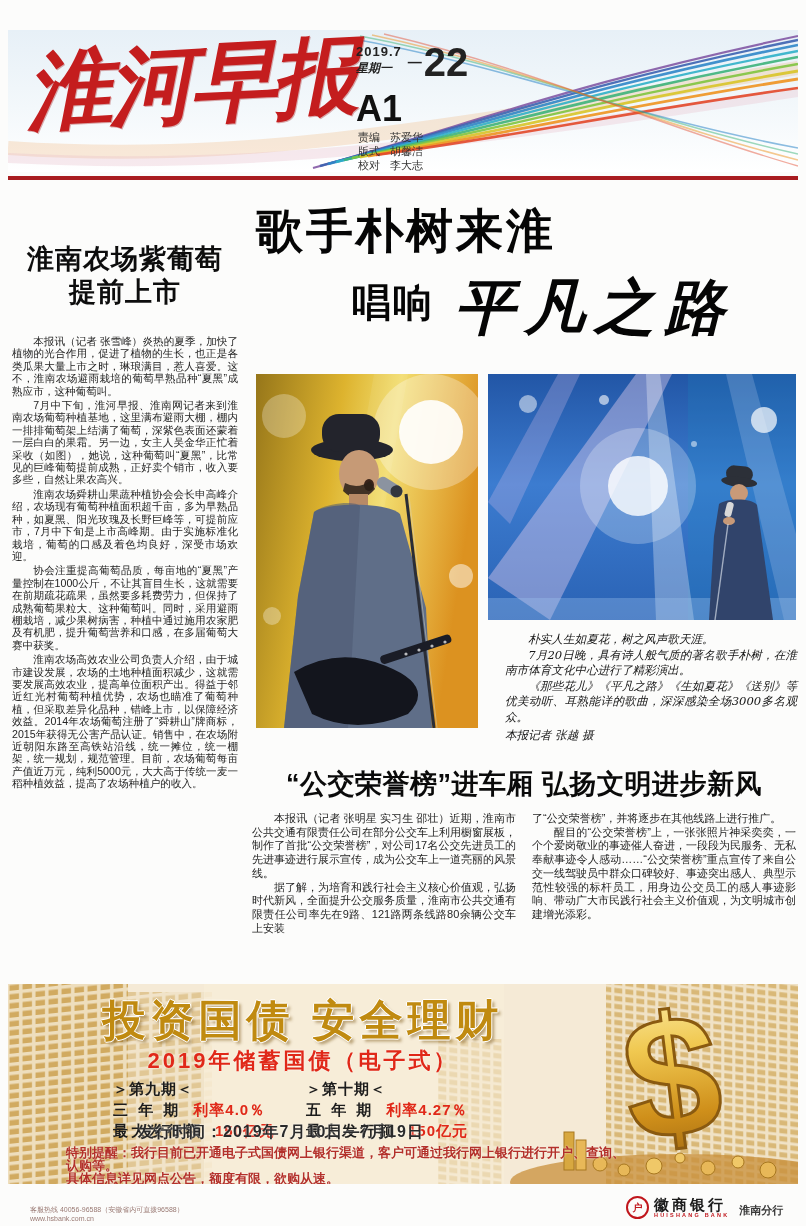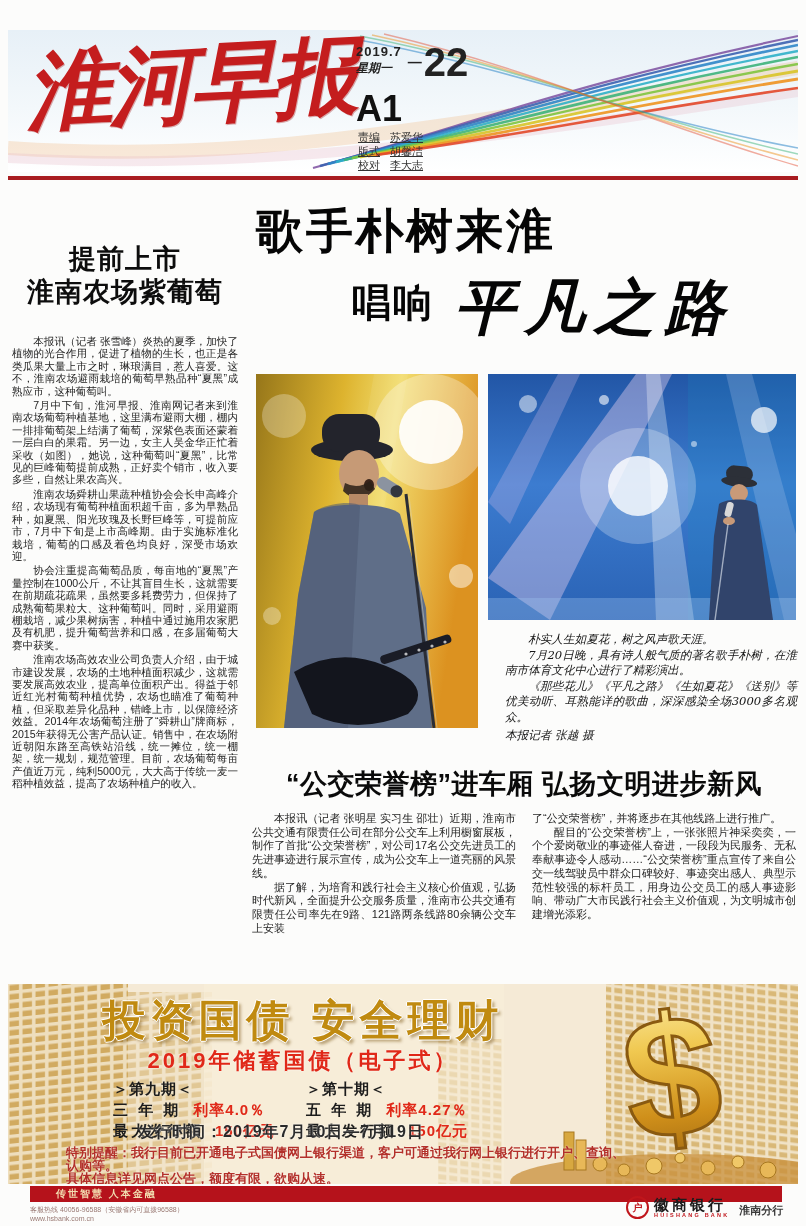--- a/index.html
+++ b/index.html
@@ -16,21 +16,21 @@
     font-family:"DejaVu Serif", serif; font-style:italic; font-weight:bold;
     font-size:86px; line-height:1.1; color:#c41d1e; letter-spacing:-4px;
     transform:rotate(-3deg); text-shadow:1px 1px 0 rgba(160,20,20,.35); }
   .datebox { position:absolute; left:348px; top:14px; display:flex; align-items:flex-start; color:#222; }
   .datebox .dcol { display:flex; flex-direction:column; font-weight:bold; }
   .datebox .yr { font-size:13px; letter-spacing:1px; }
   .datebox .wk { font-size:12px; margin-top:1px;font-style:italic; }
   .datebox .dash { font-size:14px; font-weight:bold; margin:10px 2px 0 6px; }
   .datebox .day { font-size:40px; font-weight:900; line-height:1; margin-top:-2px; }
   .page-label { position:absolute; left:348px; top:58px; font-size:36px; font-weight:900; color:#111; }
-  .credits { position:absolute; left:350px; top:100px; font-size:11px; color:#333; line-height:14px;text-decoration:underline; }
+  .credits { position:absolute; left:350px; top:100px; font-size:11px; color:#333; line-height:14px; }
   .credits .crow span.role { margin-right:10px; }
   
   .red-rule { position:absolute; left:8px; top:176px; width:790px; height:4px; background:#a81c20; }
   
   .left-article { position:absolute; left:12px; top:243px; width:226px; }
   .left-title { font-size:27px; font-weight:900; line-height:33px; text-align:center;
     letter-spacing:1px; color:#0d0d0d; margin-bottom:26px; }
   .body-text p { margin:0 0 2px 0; text-indent:2em; font-size:10.6px; line-height:12.4px;
     text-align:justify; color:#242424; }
   
@@ -123,22 +123,22 @@
     <div class="credits">
       <div class="crow"><span class="role">责编</span><span>苏爱华</span></div>
       <div class="crow"><span class="role">版式</span><span>胡馨洁</span></div>
       <div class="crow"><span class="role">校对</span><span>李大志</span></div>
     </div>
   </div>
   <div class="red-rule"></div>
 
   <div class="left-article">
     <div class="left-title">
+      <div>淮南农场紫葡萄</div>
       <div>提前上市</div>
-      <div>淮南农场紫葡萄</div>
     </div>
     <div class="body-text">
       <p>本报讯（记者 张雪峰）炎热的夏季，加快了植物的光合作用，促进了植物的生长，也正是各类瓜果大量上市之时，琳琅满目，惹人喜爱。这不，淮南农场避雨栽培的葡萄早熟品种“夏黑”成熟应市，这种葡萄叫。</p>
       <p>7月中下旬，淮河早报、淮南网记者来到淮南农场葡萄种植基地，这里满布避雨大棚，棚内一排排葡萄架上结满了葡萄，深紫色表面还蒙着一层白白的果霜。另一边，女主人吴金华正忙着采收（如图），她说，这种葡萄叫“夏黑”，比常见的巨峰葡萄提前成熟，正好卖个销市，收入要多些，自然让果农高兴。</p>
       <p>淮南农场舜耕山果蔬种植协会会长申高峰介绍，农场现有葡萄种植面积超千亩，多为早熟品种，如夏黑、阳光玫瑰及长野巨峰等，可提前应市，7月中下旬是上市高峰期。由于实施标准化栽培，葡萄的口感及着色均良好，深受市场欢迎。</p>
       <p>协会注重提高葡萄品质，每亩地的“夏黑”产量控制在1000公斤，不让其盲目生长，这就需要在前期疏花疏果，虽然要多耗费劳力，但保持了成熟葡萄果粒大、这种葡萄叫。同时，采用避雨棚栽培，减少果树病害，种植中通过施用农家肥及有机肥，提升葡萄营养和口感，在多届葡萄大赛中获奖。</p>
       <p>淮南农场高效农业公司负责人介绍，由于城市建设发展，农场的土地种植面积减少，这就需要发展高效农业，提高单位面积产出。得益于邻近红光村葡萄种植优势，农场也瞄准了葡萄种植，但采取差异化品种，错峰上市，以保障经济效益。2014年农场葡萄注册了“舜耕山”牌商标，2015年获得无公害产品认证。销售中，在农场附近朝阳东路至高铁站沿线，统一摊位，统一棚架，统一规划，规范管理。目前，农场葡萄每亩产值近万元，纯利5000元，大大高于传统一麦一稻种植效益，提高了农场种植户的收入。</p>
     </div>
   </div>
 
@@ -290,21 +290,20 @@
       <div><span class="lbl">五 年 期</span><span class="val">利率4.27％</span></div>
       <div><span class="lbl">最大发行额</span><span class="val">150亿元</span></div>
     </div>
     <div class="issue-time">发行时间：2019年7月10日—7月19日</div>
     <div class="notice">
       <div>特别提醒：我行目前已开通电子式国债网上银行渠道，客户可通过我行网上银行进行开户、查询、认购等。</div>
       <div class="l2">具体信息详见网点公告，额度有限，欲购从速。</div>
     </div>
   </div>
 
-  <div class="bank-bar">传世智慧 人本金融</div>
   <div class="hotline">
     <div>客服热线 40056-96588（安徽省内可直拨96588）</div>
     <div>www.hsbank.com.cn</div>
   </div>
   <div class="bank-id">
     <div class="bank-logo">户</div>
     <div class="bank-names">
       <div class="bank-cn">徽商银行</div>
       <div class="bank-en">HUISHANG BANK</div>
     </div>

